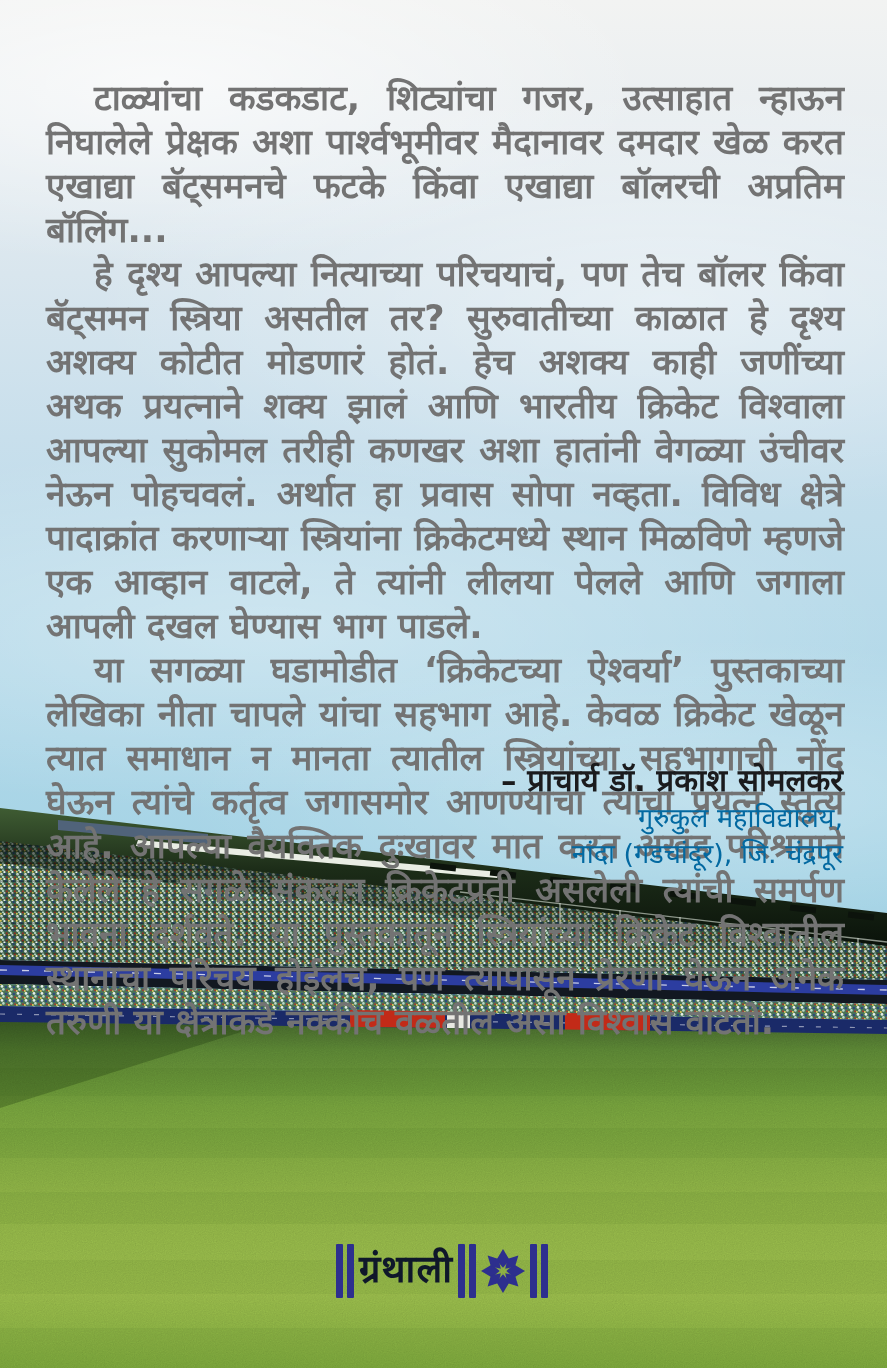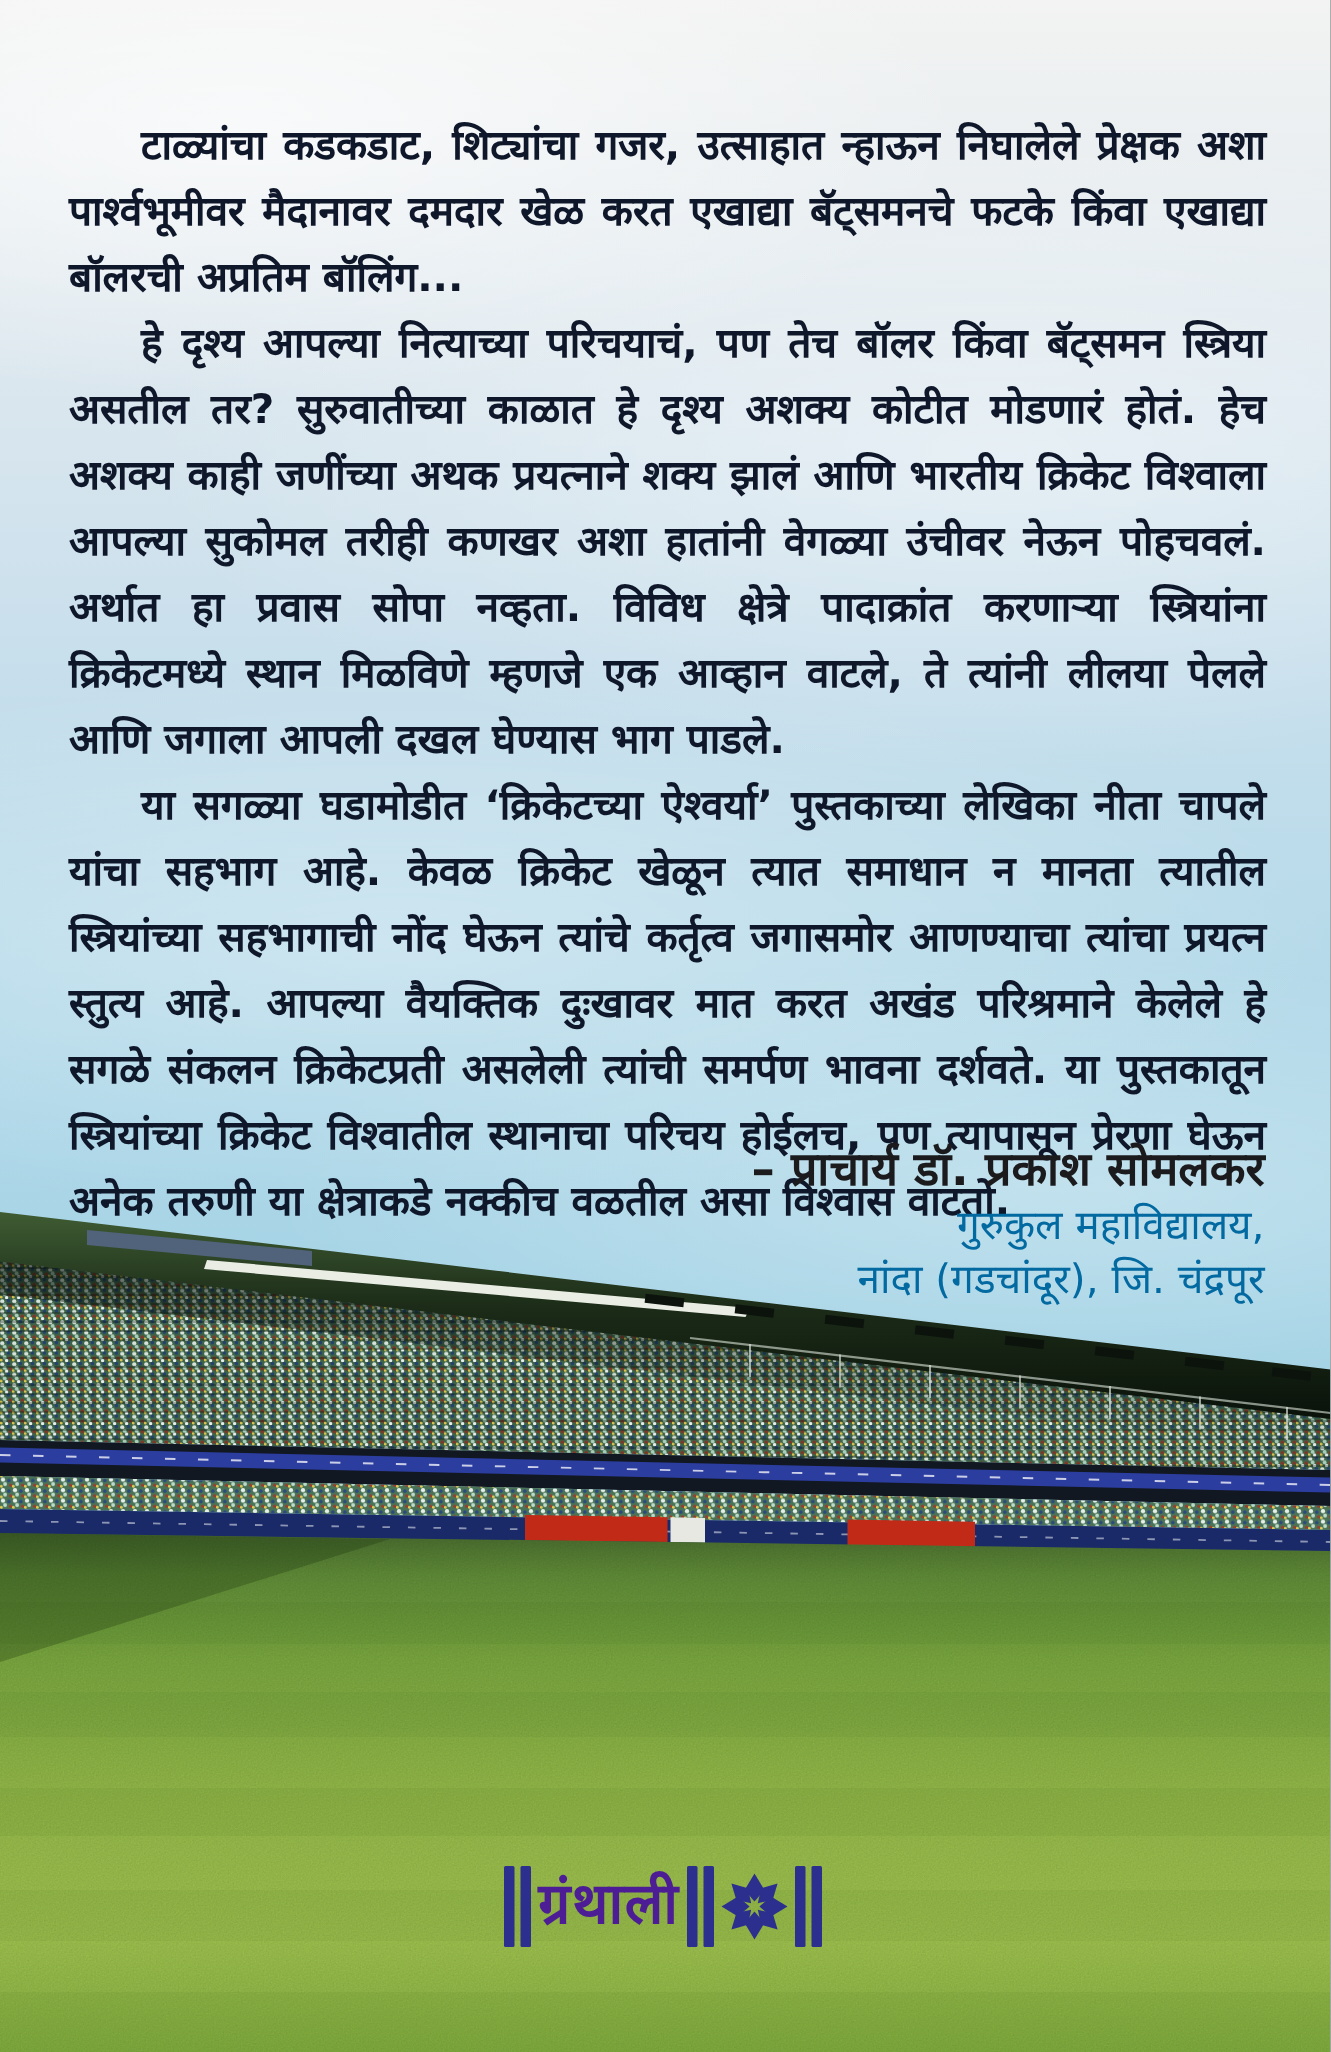--- a/index.html
+++ b/index.html
@@ -19,37 +19,37 @@
       linear-gradient(180deg,
         #f2f3f2 0%, #e9eef1 9%, #d9e6ee 20%, #c8dfec 32%,
         #b9dbea 44%, #aed7e8 54%, #a4d3e5 64%, #9bcde1 74%, #93c7dc 100%);
   }
   
   .stadium{position:absolute;left:0;top:768px;width:887px;height:600px;}
   .stadium svg{display:block;width:887px;height:600px;}
   
   .blurb{
     position:absolute;left:46px;top:76px;width:798px;
-    color:#0f172a;
-    font-size:27px;line-height:44px;font-weight:700;
+    color:#737373;
+    font-size:35px;line-height:44px;font-weight:700;
     text-align:justify;
   }
   .blurb p{margin:0;padding:0;text-indent:48px;}
   
   .attribution{
     position:absolute;right:44px;top:760px;width:520px;
     text-align:right;color:#1b1b1d;z-index:5;
   }
   .attribution .author{font-size:31px;font-weight:700;line-height:40px;margin:0;}
   .attribution .inst,.attribution .loc{font-size:27px;font-weight:500;line-height:36px;margin:0;color:#0369a1;}
   
   .logo{
     position:absolute;left:322px;top:1242px;width:240px;height:58px;z-index:6;
     display:flex;align-items:center;justify-content:center;gap:5px;
-    color:#4c1d95;
+    color:#0f172a;
   }
   .bars{display:flex;gap:4px;height:54px;}
   .bars i{display:block;width:7px;height:100%;background:#2d2f8e;border-radius:1px;}
   .logo .name{
     font-size:38px;font-weight:700;letter-spacing:1px;line-height:54px;
     transform:translateY(-2px);
   }
   .logo .star{width:44px;height:50px;}
 </style>
 </head>

